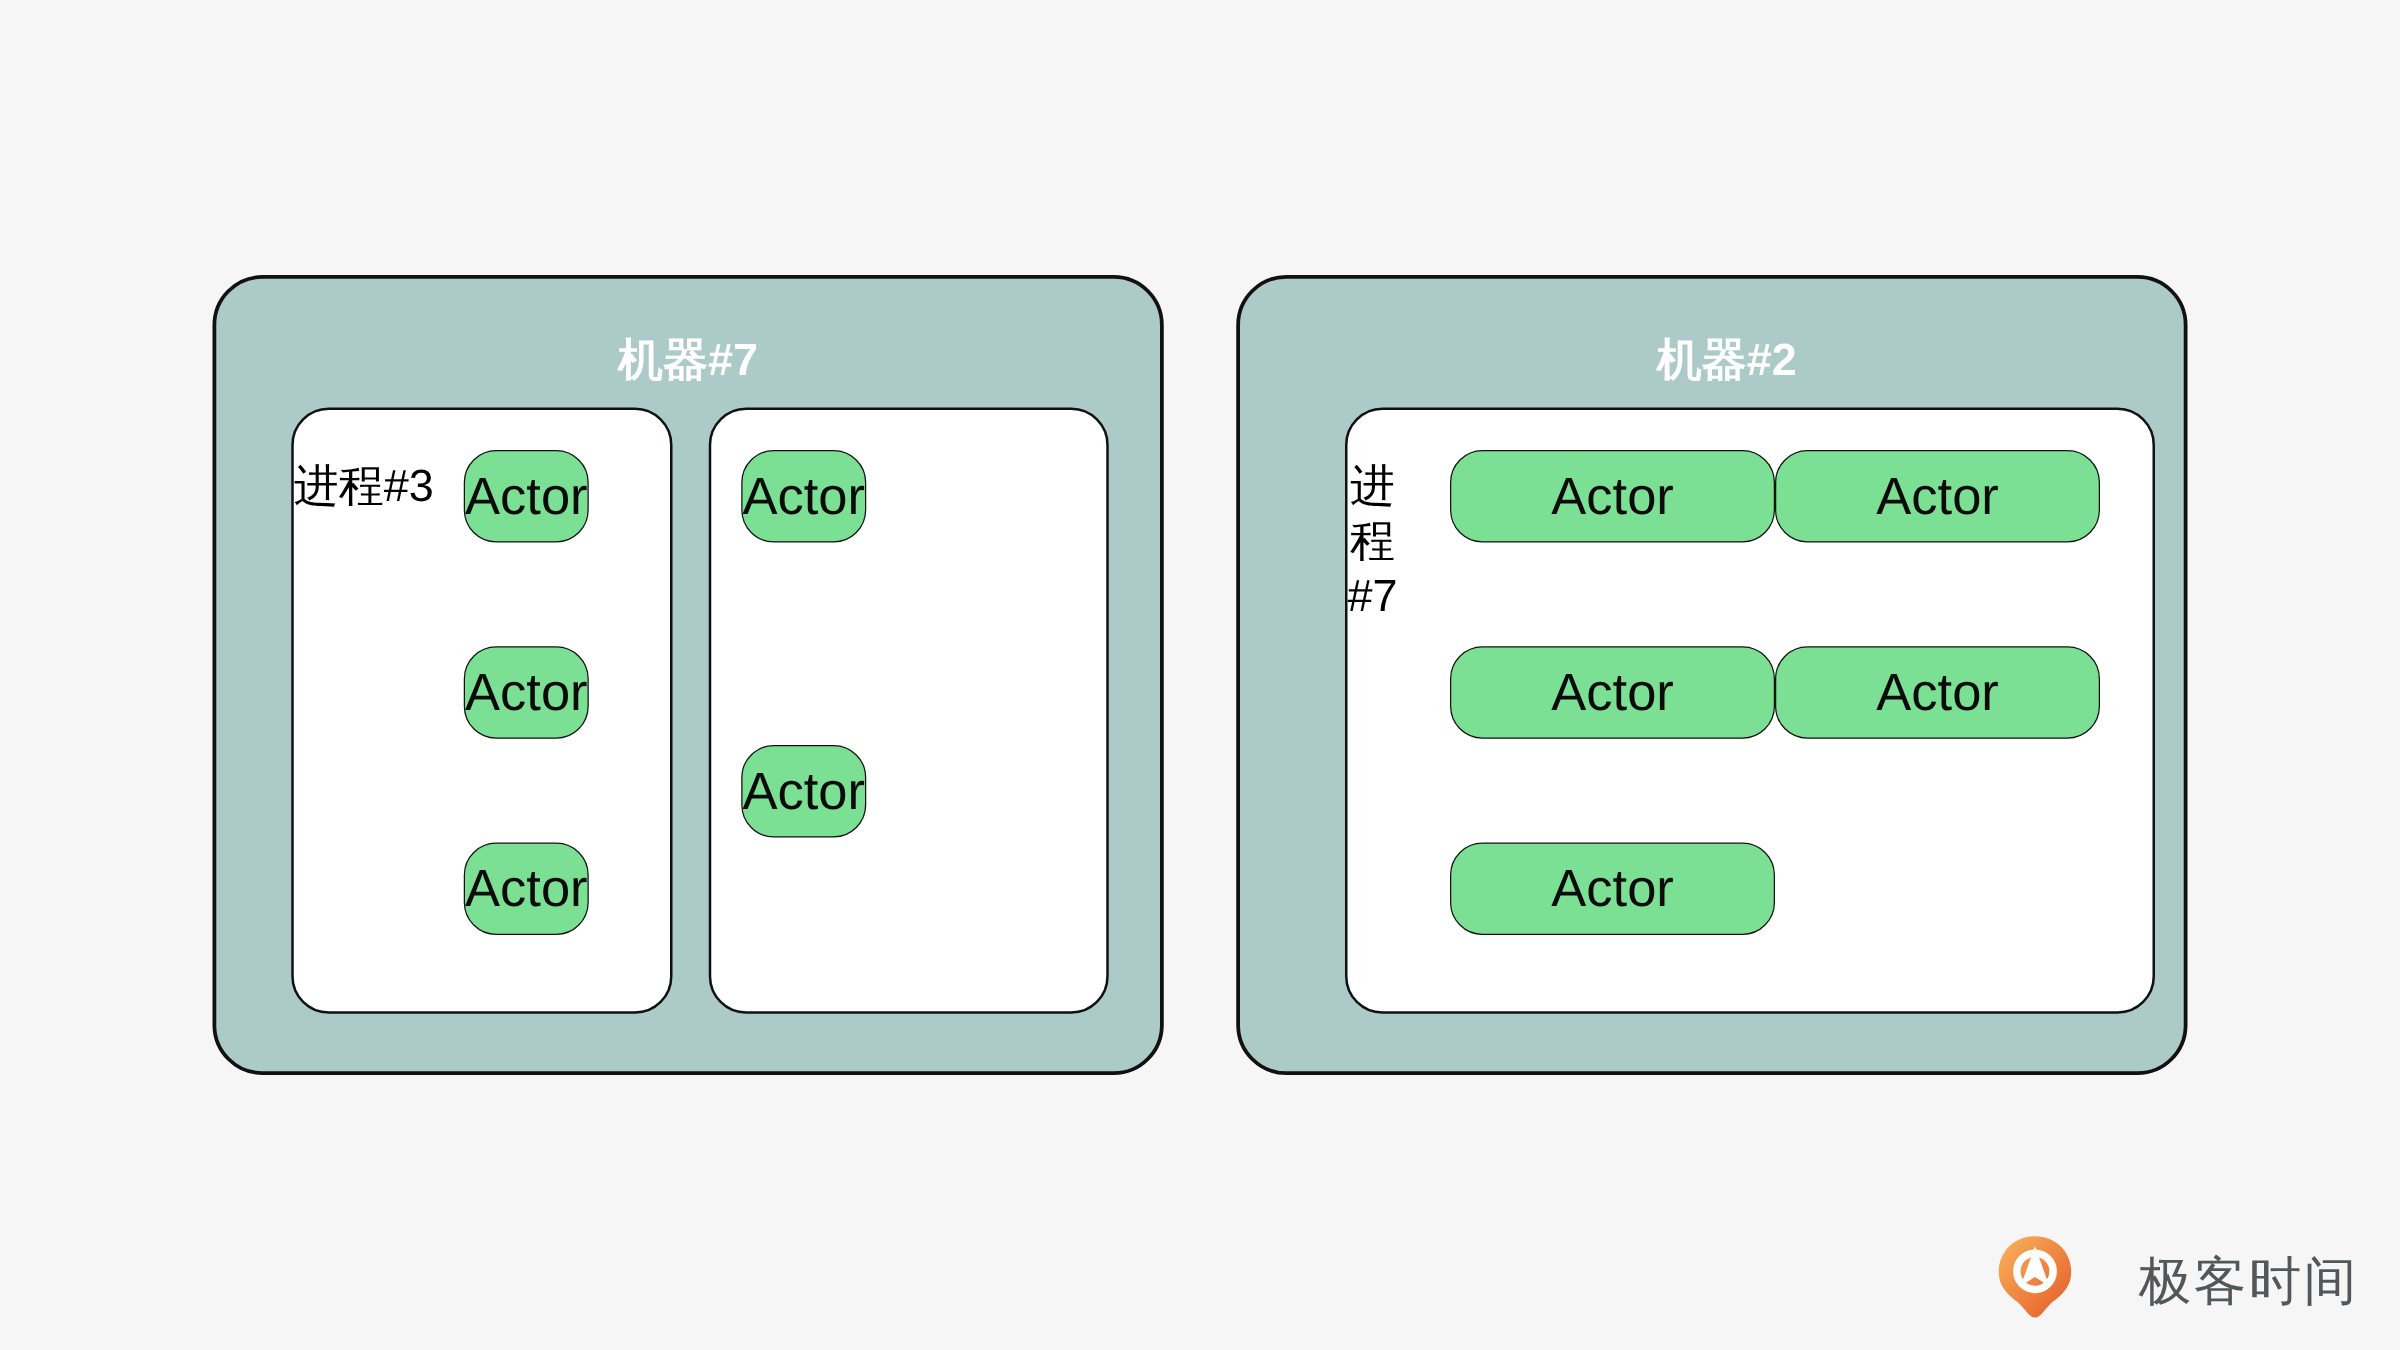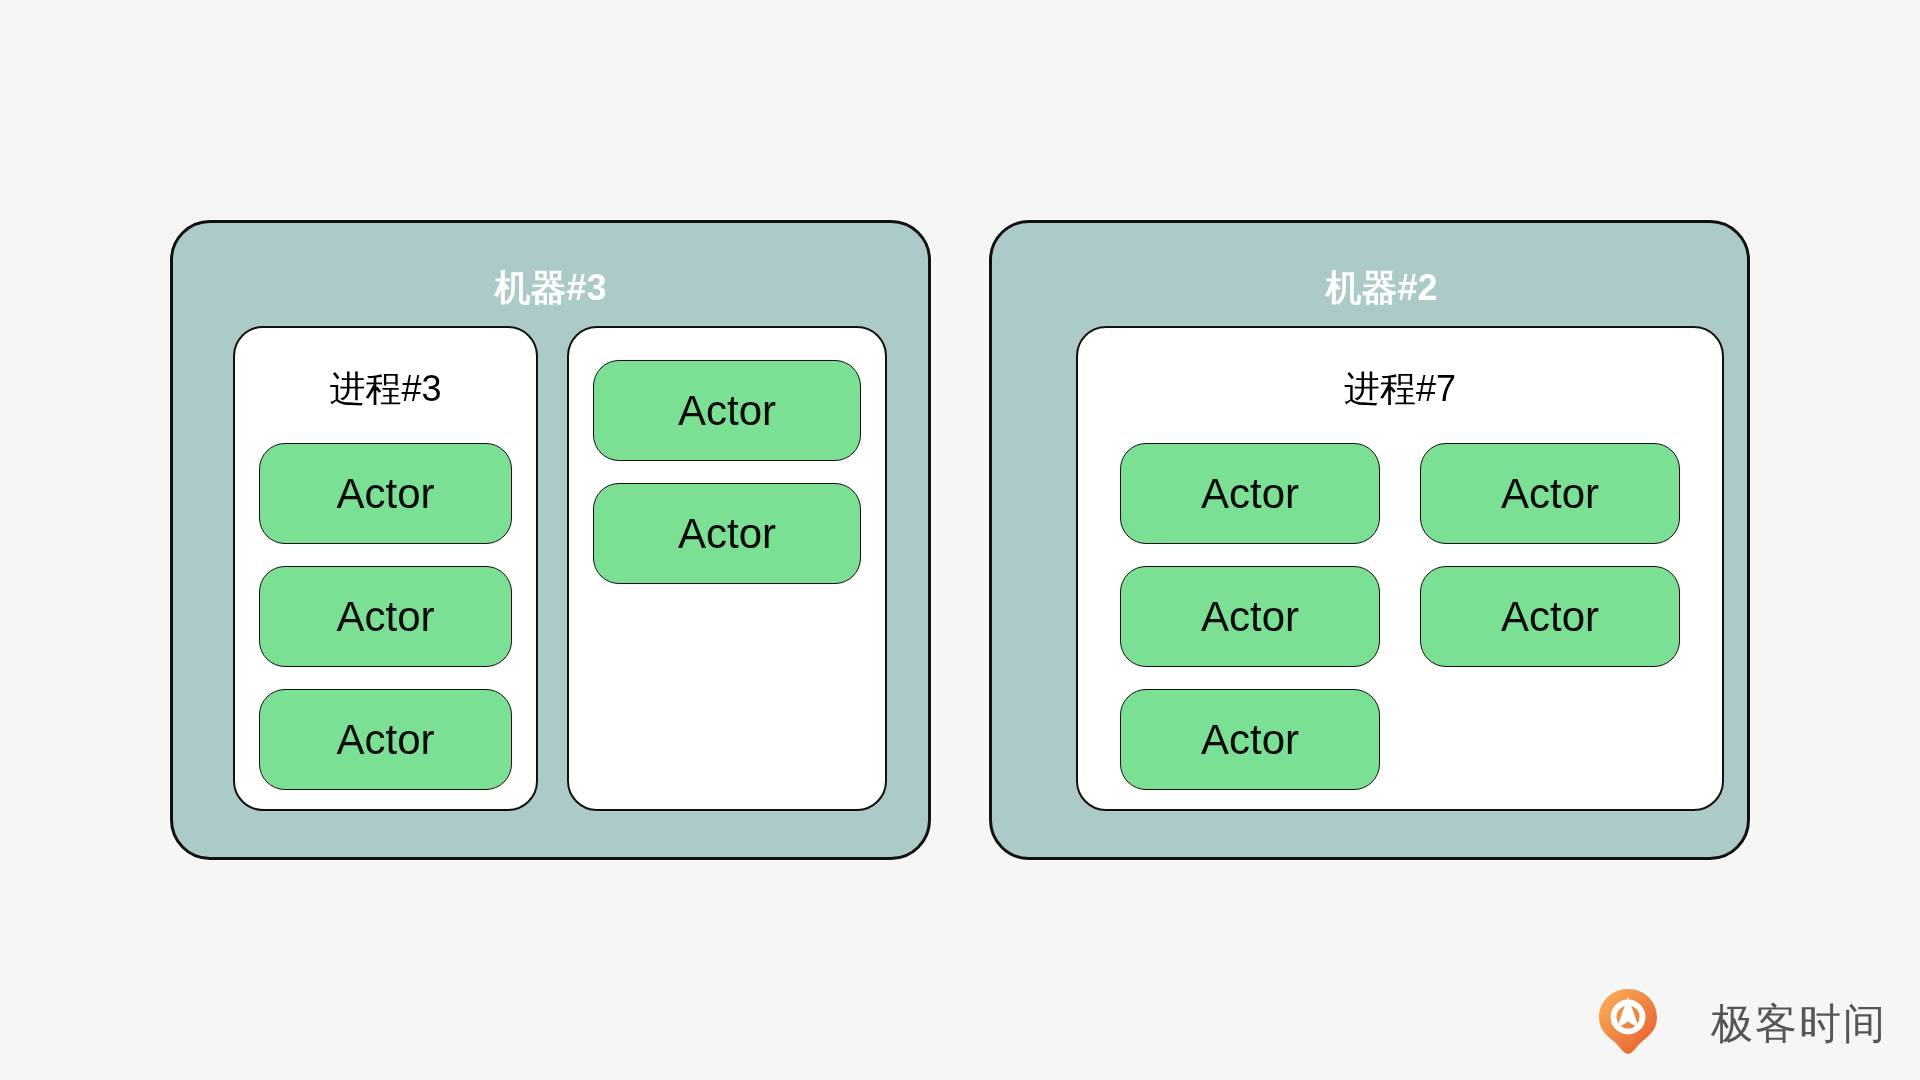--- a/index.html
+++ b/index.html
@@ -48,21 +48,21 @@
   }
 
   
   .process {
     height: 485px;
     background: var(--process-fill, #FFFFFF);
     border: 2px solid var(--border, #111111);
     border-radius: 30px;
     box-sizing: border-box;
     display: flex;
-    flex-direction: column;
+    flex-direction: row;
   }
   .process--w305 { width: 305px; }
   .process--w320 { width: 320px; }
   .process--w648 { width: 648px; }
 
   .process-title {
     margin-top: 39px;
     height: 44px;
     line-height: 44px;
     text-align: center;
@@ -79,21 +79,21 @@
   .actors--cols1 {
     grid-template-columns: 1fr;
     padding: 0 24px;
   }
   .actors--cols2 {
     grid-template-columns: 260px 260px;
     justify-content: space-between;
     padding: 0 42px;
   }
   .actor {
-    height: 101px;
+    height: 74px;
     background: var(--actor-fill, #7BE093);
     border: 1.5px solid var(--border, #111111);
     border-radius: 26px;
     box-sizing: border-box;
     display: flex;
     align-items: center;
     justify-content: center;
     font-size: 42px;
     color: #0b0b0b;
   }
@@ -114,21 +114,21 @@
     color: var(--logo-text-color, #54575A);
     margin-left: 40px;
   }
 </style>
 </head>
 <body>
 
 <div class="canvas">
 
   <div class="machine machine--1">
-    <div class="machine-title">机器#3</div>
+    <div class="machine-title">机器#7</div>
     <div class="process-row">
 
       <div class="process process--w305">
         <div class="process-title">进程#3</div>
         <div class="actors actors--cols1">
           <div class="actor">Actor</div>
           <div class="actor">Actor</div>
           <div class="actor">Actor</div>
         </div>
       </div>

